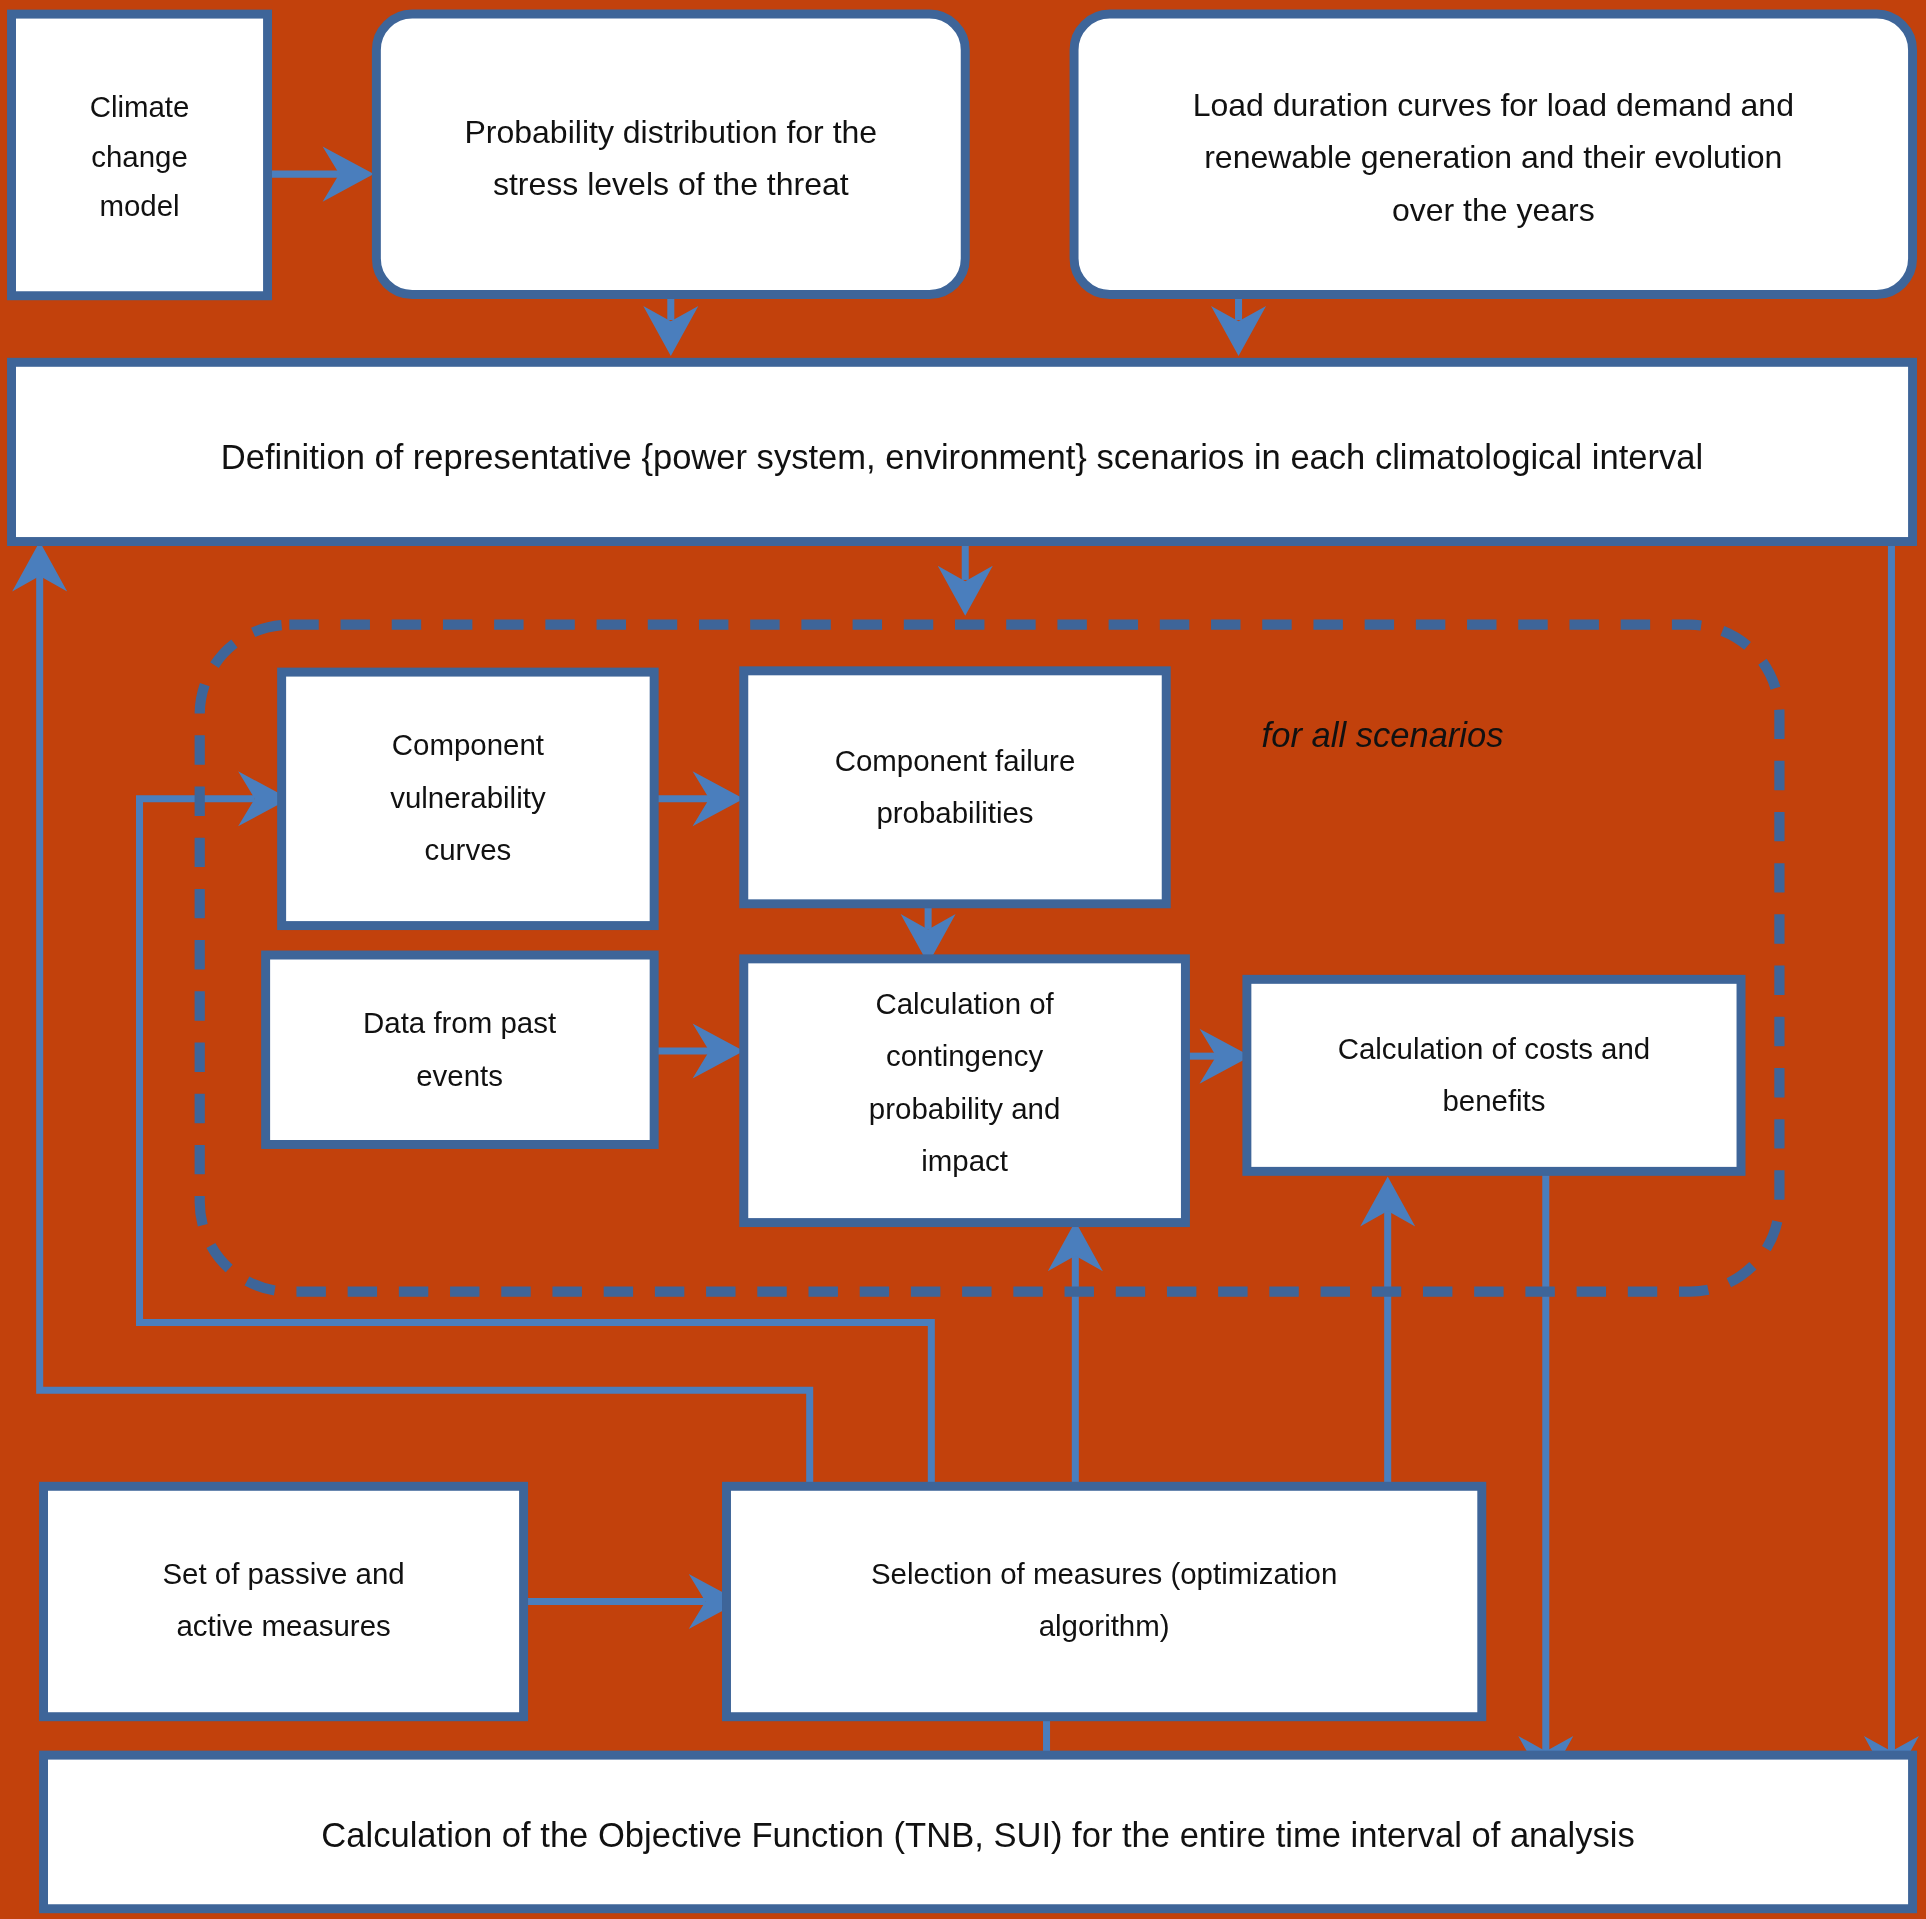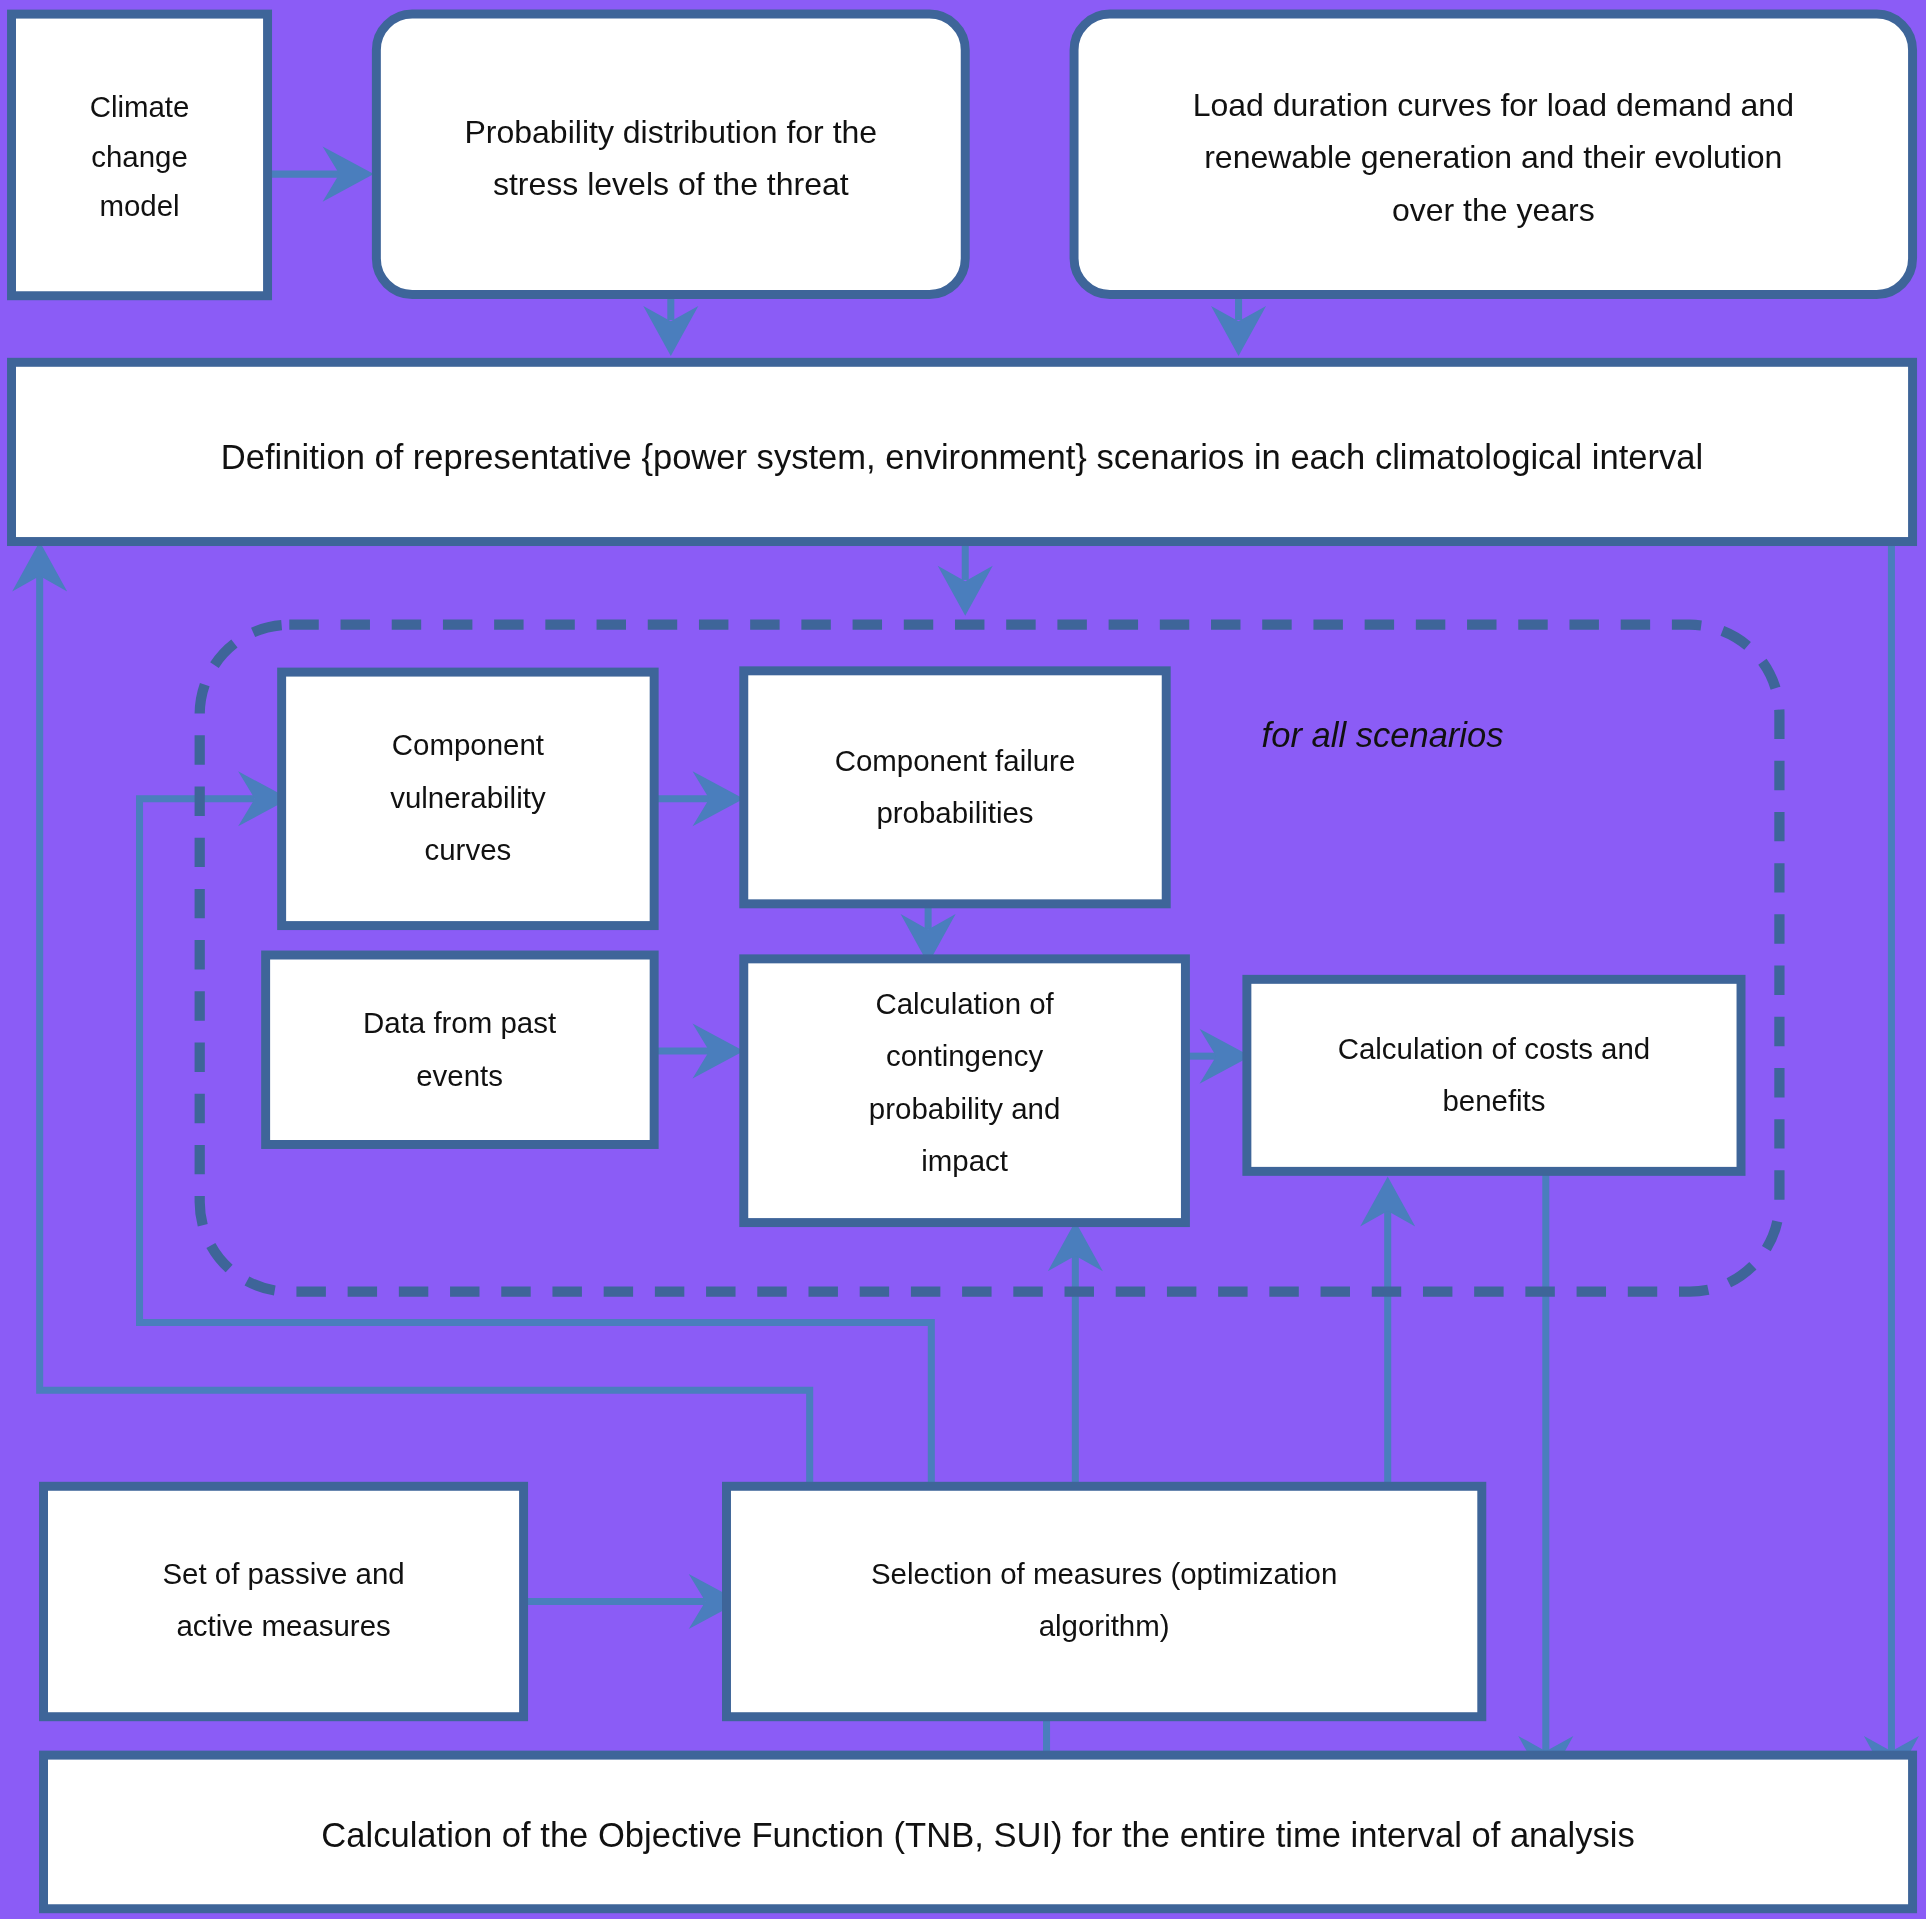--- a/index.html
+++ b/index.html
@@ -4,21 +4,21 @@
 <style>
   html, body {
     margin: 0;
     padding: 0;
     background: #ffffff;
   }
   #diagram-root {
     position: relative;
     width: 1926px;
     height: 1919px;
-    background: #8b5cf6;
+    background: #c2410c;
     font-family: "Liberation Sans", sans-serif;
     overflow: hidden;
   }
   svg#flow-svg {
     position: absolute;
     top: 0; left: 0;
     width: 1926px;
     height: 1919px;
   }
   .node-text {

